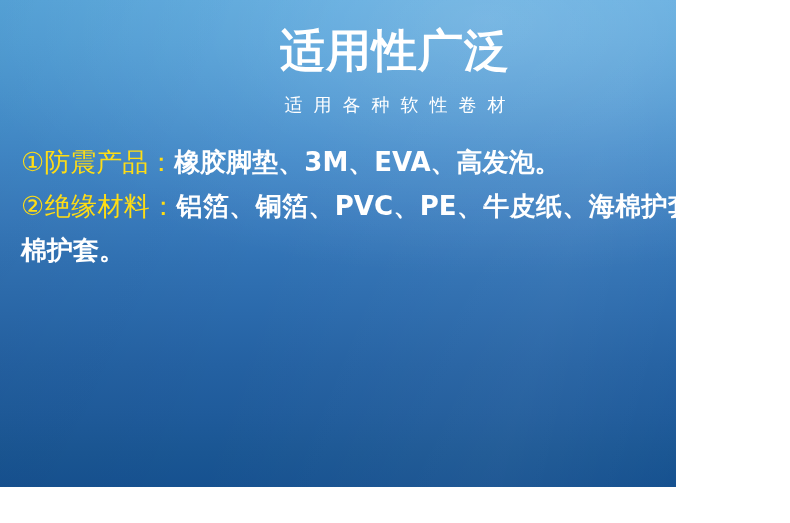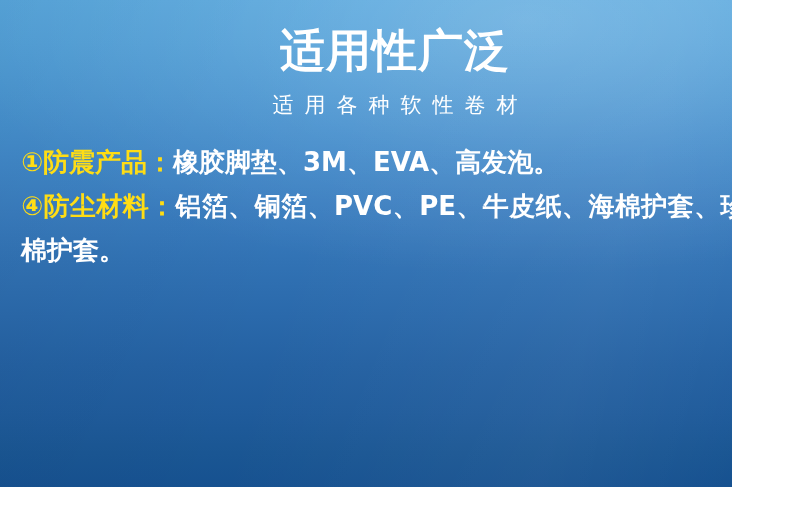--- a/index.html
+++ b/index.html
@@ -17,37 +17,38 @@
     position: relative;
     width: 790px;
     height: 523px;
     background: #ffffff;
   }
   
   #banner {
     position: absolute;
     left: 0;
     top: 0;
-    width: 732px;
+    width: 632px;
     height: 487px;
     background:
       radial-gradient(115% 78% at 72% 4%, rgba(255,255,255,0.20) 0%, rgba(255,255,255,0.07) 38%, rgba(255,255,255,0.00) 68%),
       linear-gradient(180deg,
         #56a6dd 0%,
         #51a0d9 9%,
         #4a96d2 20%,
         #4189c9 32%,
         #3a7dbf 43%,
         #3172b4 54%,
         #2a69ab 65%,
         #2461a2 75%,
         #1f5b9b 85%,
         #1a5693 93%,
         #165190 100%);
     overflow: hidden;
+    padding-left: 44px;
   }
   #banner::after {
     content: "";
     position: absolute;
     left: 0; top: 0; right: 0; bottom: 0;
     background: linear-gradient(108deg, rgba(0,0,0,0.045) 0%, rgba(0,0,0,0.0) 42%, rgba(255,255,255,0.045) 78%, rgba(255,255,255,0.0) 100%);
     pointer-events: none;
   }
 
   
@@ -65,21 +66,21 @@
     white-space: nowrap;
     z-index: 3;
   }
   #subtitle {
     position: absolute;
     left: 0;
     top: 90px;
     width: 790px;
     text-align: center;
     color: #ffffff;
-    font-size: 21px;
+    font-size: 18px;
     font-weight: 300;
     line-height: 30px;
     letter-spacing: 11px;
     text-indent: 11px;
     white-space: nowrap;
     z-index: 3;
   }
 
   
   #list {
@@ -94,21 +95,21 @@
     font-size: 26px;
     line-height: 44px;
     text-align: justify;
     text-justify: inter-character;
     word-break: break-all;
     margin: 0;
     padding: 0;
   }
   .item .label {
     color: #ffdd14;
-    font-weight: bold;
+    font-weight: normal;
     margin-top: 28px;
   }
   .item .body {
     color: #ffffff;
     font-weight: bold;
   }
 </style>
 </head>
 <body>
 
@@ -120,21 +121,21 @@
 
     <div id="subtitle">适用各种软性卷材</div>
 
     <div id="list">
 
       <p class="item">
         <span class="label">①防震产品：</span><span class="body">橡胶脚垫、3M、EVA、高发泡。</span>
       </p>
 
       <p class="item">
-        <span class="label">④防尘材料：</span><span class="body">铝箔、铜箔、PVC、PE、牛皮纸、海棉护套、珍珠棉护套。</span>
+        <span class="label">②绝缘材料：</span><span class="body">铝箔、铜箔、PVC、PE、牛皮纸、海棉护套、珍珠棉护套。</span>
       </p>
 
 
 
     </div>
   </div>
 
   <div id="footer-space"></div>
 
 </div>

